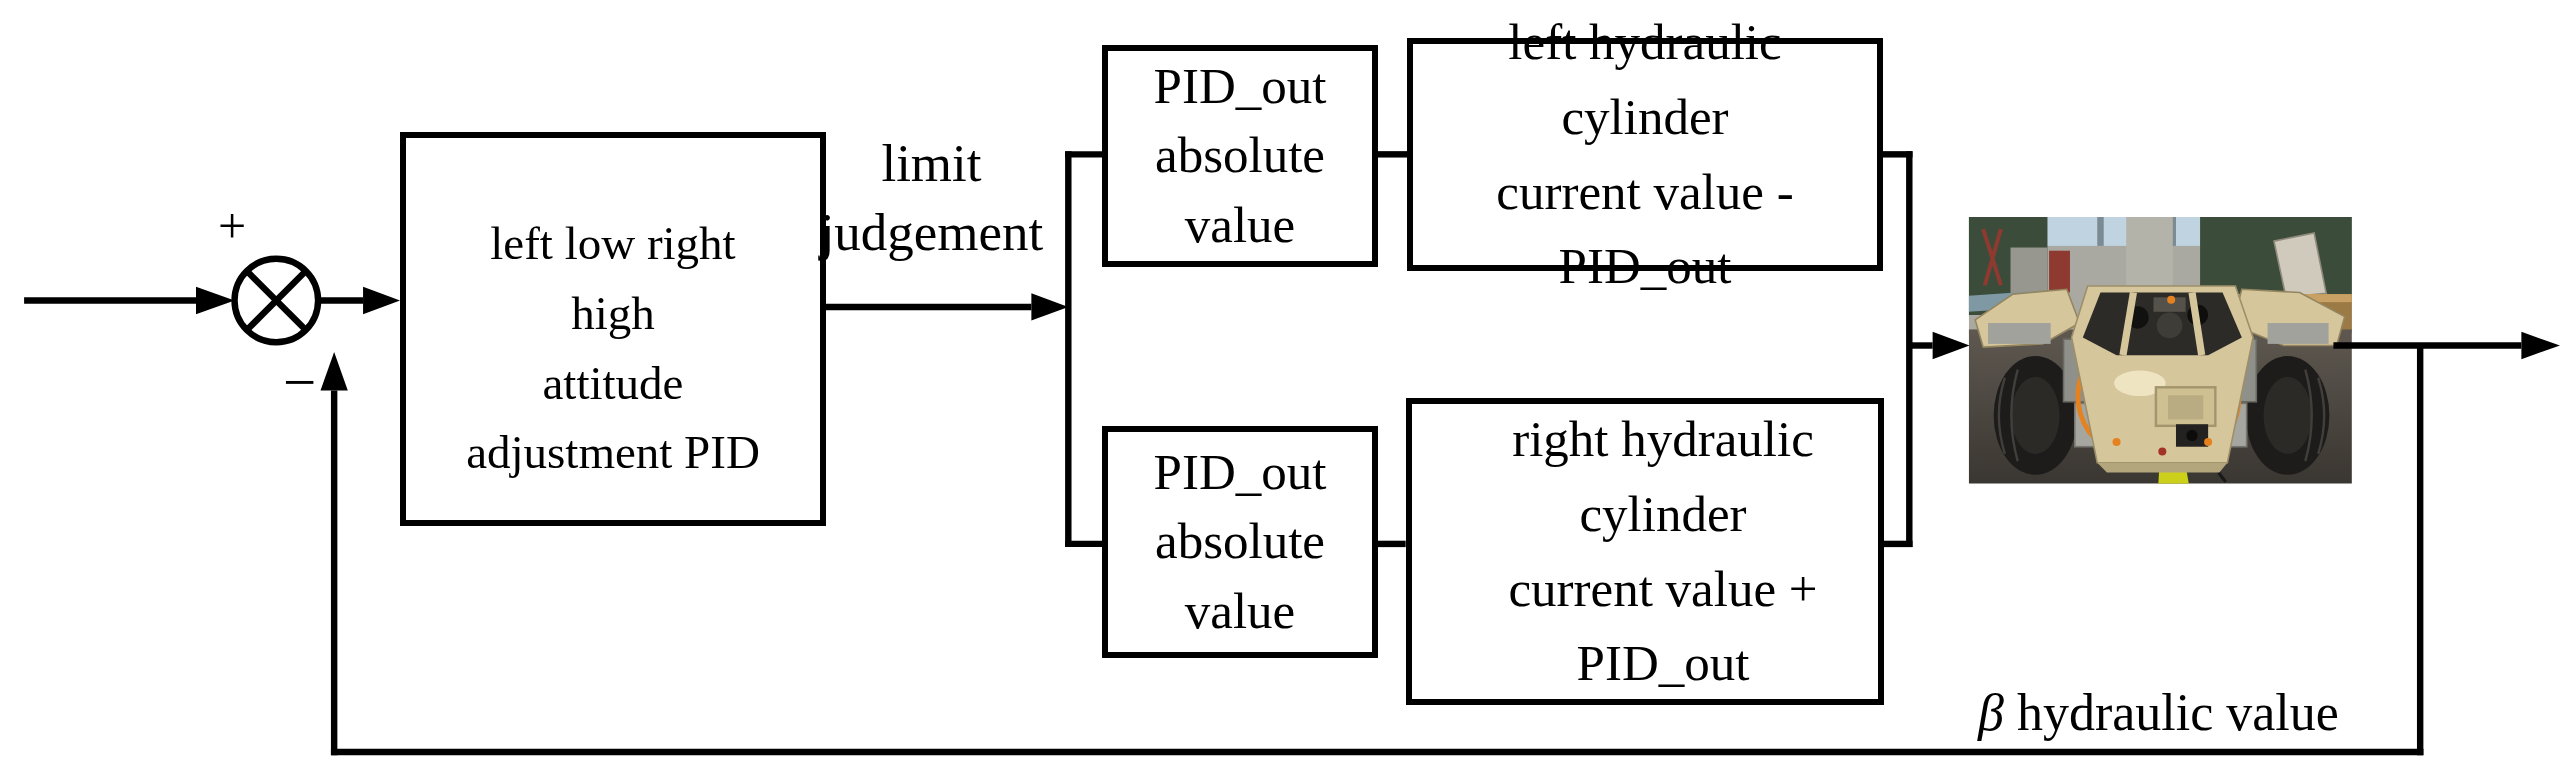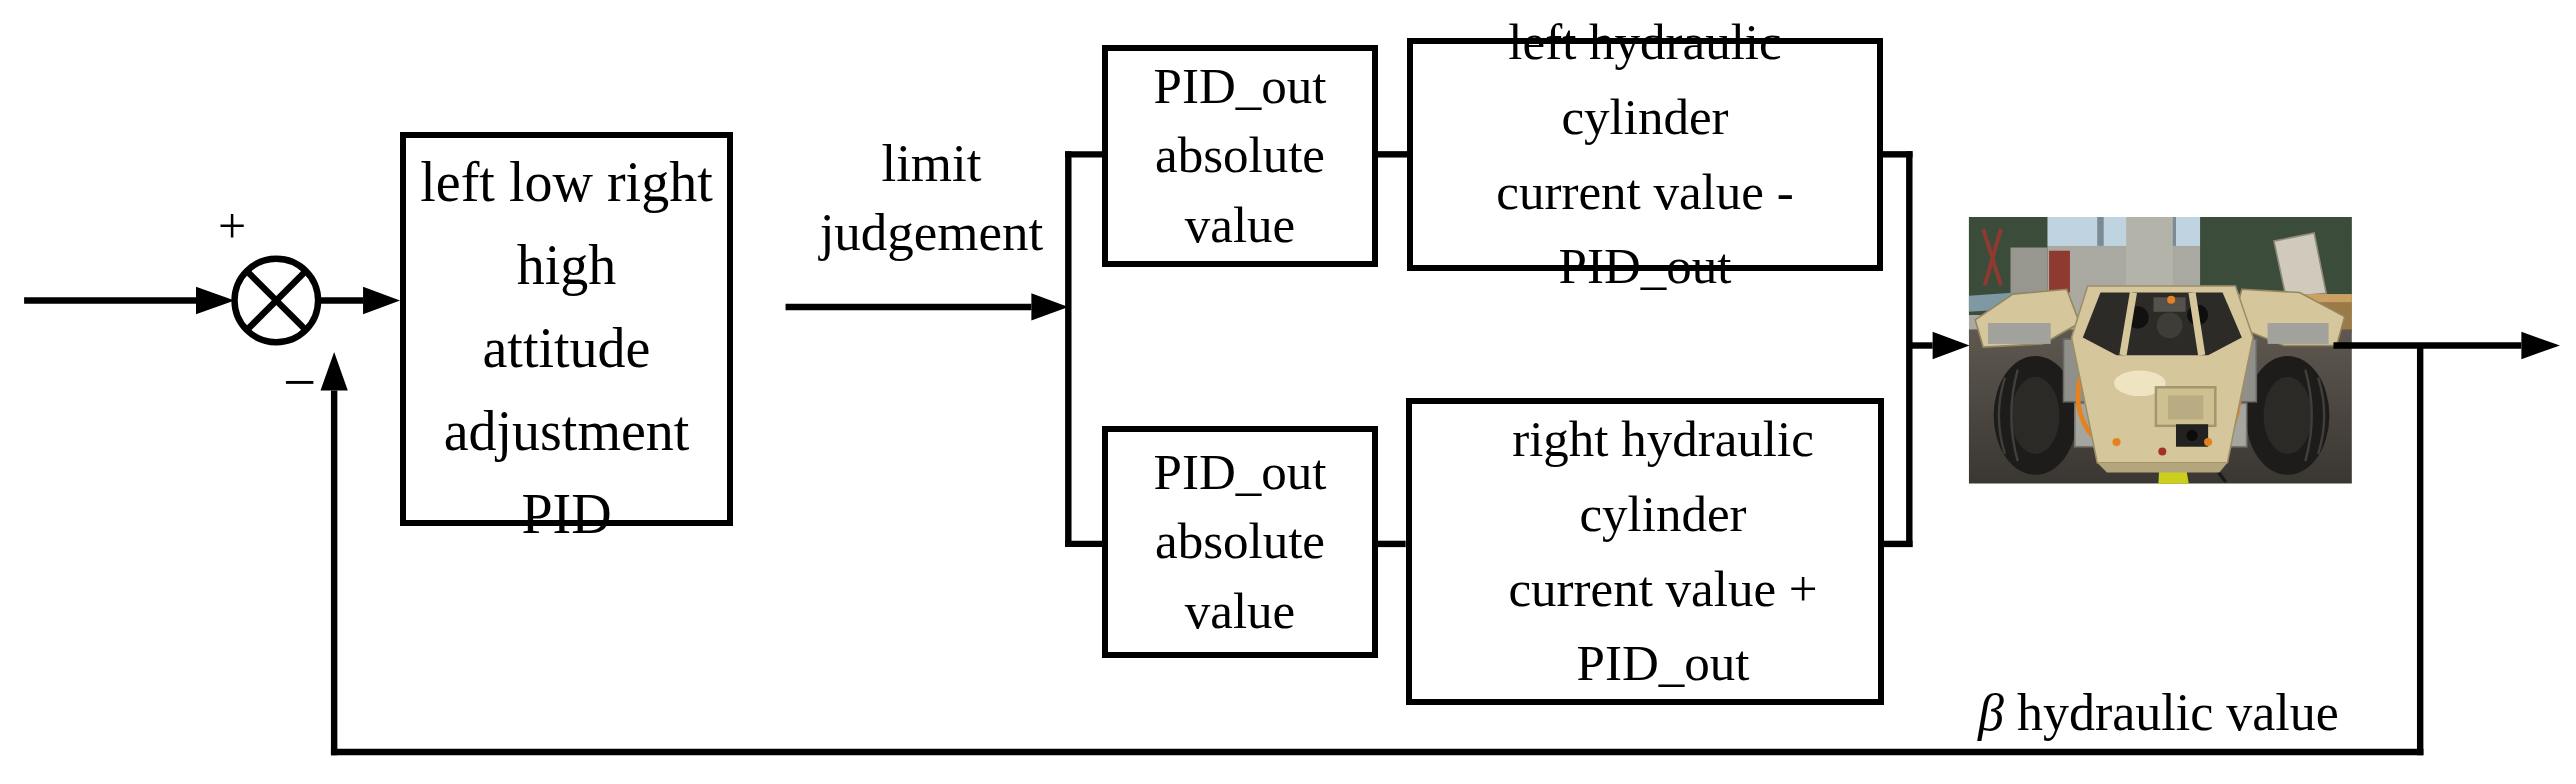--- a/index.html
+++ b/index.html
@@ -12,21 +12,21 @@
   }
   .stage svg { position:absolute; left:0; top:0; }
   .ln   { stroke:var(--ink,#000); stroke-width:8; fill:none; }
   .arr  { fill:var(--ink,#000); stroke:none; }
   .blk {
     position:absolute; box-sizing:border-box;
     border:6.4px solid var(--ink,#000); background:var(--bg,#fff);
     display:flex; flex-direction:column; align-items:center; justify-content:center;
     text-align:center; white-space:pre-line; font-size:51px; line-height:1.47;margin-top:22px;
   }
-  #box-pid        { left:400px;  top:110px; width:333px; height:394px; font-size:56px; line-height:1.48; padding-top:39px; }
+  #box-pid        { left:400px;  top:110px; width:426px; height:394px; font-size:47px; line-height:1.48; padding-top:39px; }
   #box-abs-top    { left:1102px; top:23px;  width:276px; height:222px; line-height:1.36; }
   #box-abs-bottom { left:1102px; top:404px; width:276px; height:232px; line-height:1.36; }
   #box-cyl-left   { left:1407px; top:16px;  width:476px; height:233px; }
   #box-cyl-right  { left:1406px; top:376px; width:478px; height:307px;padding-left:36px; }
   .lbl { position:absolute; white-space:pre-line; line-height:1.3; }
   #lbl-input    { left:13px;   top:198px; font-size:76px; line-height:1; white-space:pre; }
   #lbl-plus     { left:218px;  top:201px; font-size:50px; line-height:1; }
   #lbl-minus    { left:283px;  top:353px; font-size:59px; line-height:1; }
   #lbl-limit    { left:751px;  top:129px; width:361px; font-size:53px; text-align:center; }
   #lbl-measured { left:1978px; top:683px; font-size:52px; line-height:1.15; white-space:pre; }

